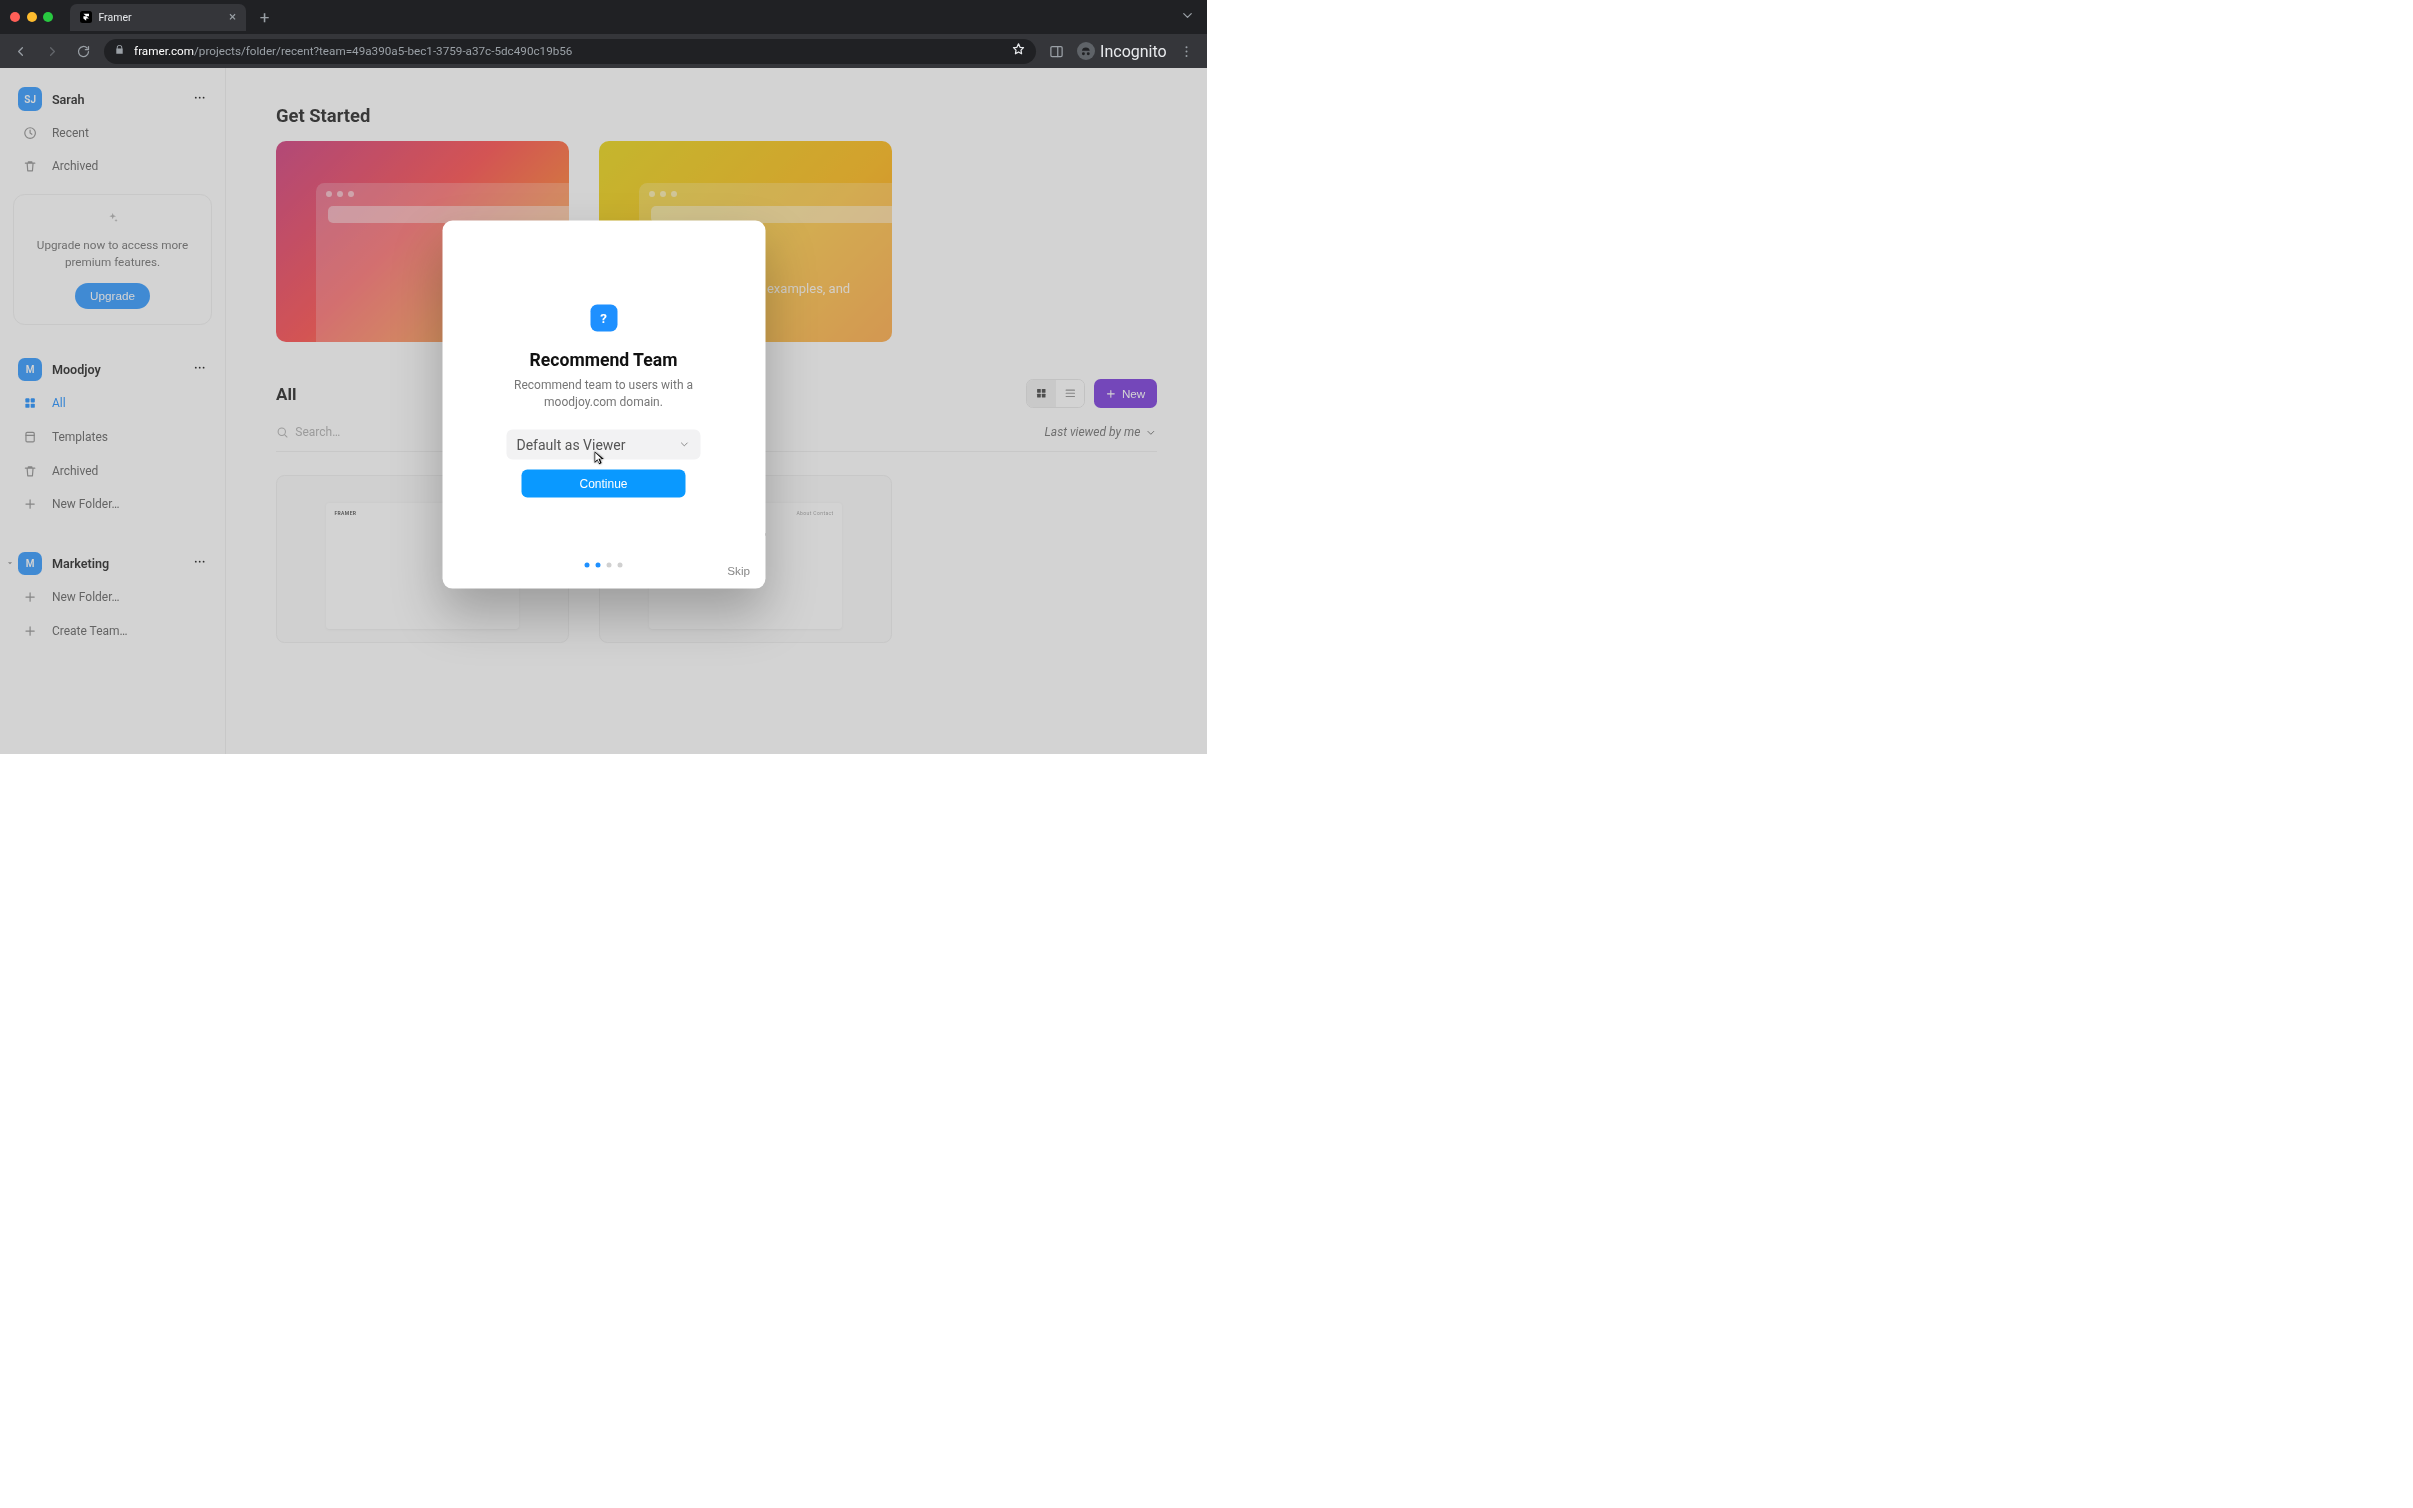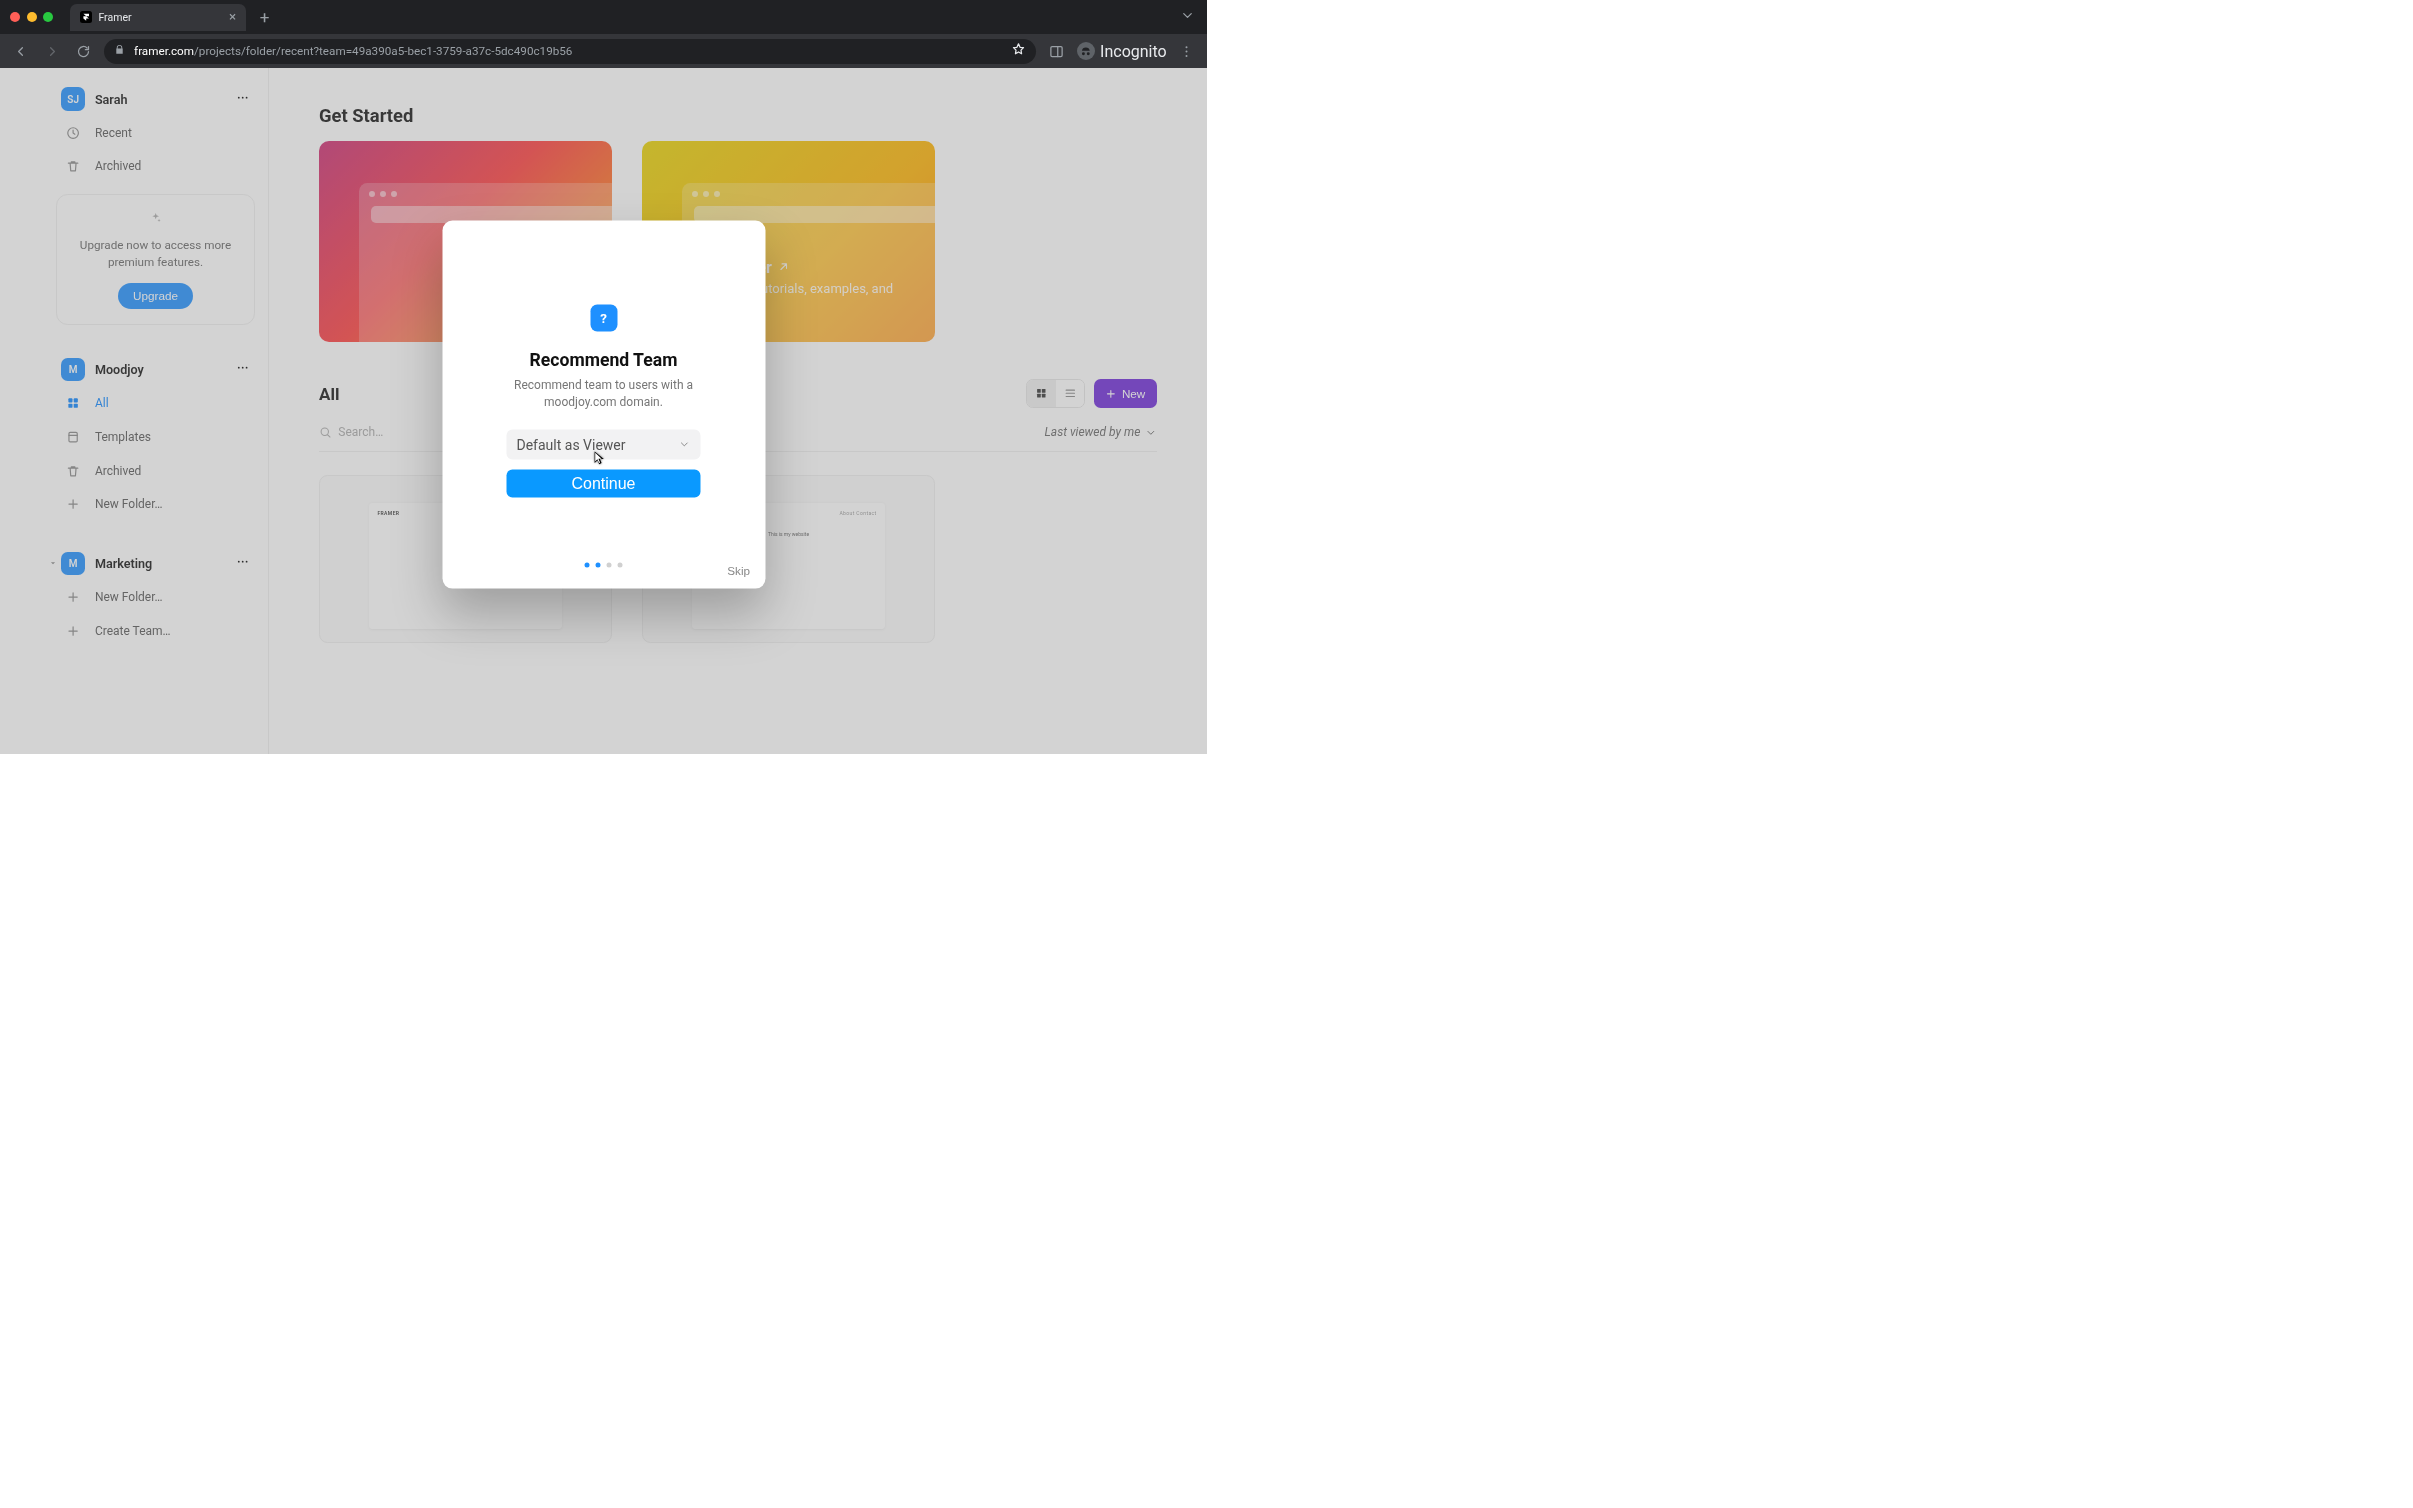--- a/index.html
+++ b/index.html
@@ -28,21 +28,21 @@
   .omnibox .url .host{color:#fff;}
   .omnibox .url .path{color:#9aa0a6;}
   .omnibox .star{margin-left:auto;}
   .toolbar .incog { display:flex; align-items:center; gap:5px; color:#e8eaed; font-size:16px;}
   .incog .incog-icon{ width:18.4px;height:18.4px; border-radius:50%; background:#5f6368; display:flex;align-items:center;justify-content:center;}
   .incog .incog-icon svg{width:11.7px;height:11.7px;fill:#202124;}
   .panel-icon svg, .kebab svg, .star svg, .tabs-dropdown svg{ width:15px;height:15px; fill:#9aa0a6;}
 
   
   .app { position:relative; display:flex; height:calc(754px - 67px); background:#fff; }
-  .sidebar { width:226px; border-right:0.8px solid #eee; padding:15px 13.4px; display:flex; flex-direction:column; gap:5px; color:#333; font-size:12px;margin-left:43px;}
+  .sidebar { width:226px; border-right:0.8px solid #eee; padding:15px 13.4px; display:flex; flex-direction:column; gap:5px; color:#333; font-size:12px;}
   .sb-block{display:flex;flex-direction:column;gap:1.7px;}
   .sb-row{ display:flex; align-items:center; gap:10px; height:32px; padding:0 5px; border-radius:6.7px; color:#555;}
   .sb-row.header{ color:#111; font-weight:600; font-size:12.6px;}
   .sb-row .avatar{ width:23.5px;height:23.5px;border-radius:6.7px;background:#1e90ff;color:#fff;display:flex;align-items:center;justify-content:center;font-size:10px;font-weight:600;}
   .sb-row .icon{ width:23.5px; display:flex; align-items:center; justify-content:center; color:#888;}
   .sb-row .icon svg{width:14.2px;height:14.2px;}
   .sb-row .more{ margin-left:auto; color:#888;}
   .sb-row.active{ color:#0a84ff;}
   .sb-row.active .icon{color:#0a84ff;}
   .sb-team-caret{ position:absolute; margin-left:-13.4px; color:#888;}
@@ -89,21 +89,21 @@
   .proj .pmock .pbody{font-size:5px;color:#666;margin-top:15px;}
 
   
   .scrim{position:absolute;inset:0;background:rgba(130,130,130,.35);}
   .modal{ position:absolute; width:323px; left:50%; top:50%; transform:translate(-50%,-52%); background:#fff; border-radius:10px; box-shadow:0 25px 50px rgba(0,0,0,.25); padding:84px 23.5px 17px; display:flex; flex-direction:column; align-items:center;}
   .modal .q{ width:27px;height:27px;border-radius:6.7px;background:#1e90ff;color:#fff;font-weight:700;display:flex;align-items:center;justify-content:center;font-size:13.4px;margin-bottom:18.4px;}
   .modal h3{font-size:17.6px;font-weight:700;color:#111;margin-bottom:6.7px;}
   .modal p{color:#777;font-size:12px;line-height:1.45;text-align:center;margin-bottom:18.4px;max-width:243px;}
   .modal .select{ width:194px;height:30px;background:#f2f2f3;border-radius:5.9px;display:flex;align-items:center;justify-content:space-between;padding:0 10px;color:#555;font-size:14px;margin-bottom:10px;}
   .modal .select svg{width:11.7px;height:11.7px;color:#888;}
-  .modal .continue{width:194px;height:28.5px;border:none;border-radius:5.9px;background:#0a99ff;color:#fff;font-size:16px;font-weight:500;}
+  .modal .continue{width:164px;height:28.5px;border:none;border-radius:5.9px;background:#0a99ff;color:#fff;font-size:12px;font-weight:500;}
   .modal .dots{display:flex;gap:5.9px;margin-top:65px;margin-bottom:3.4px;}
   .modal .dots span{width:5px;height:5px;border-radius:50%;background:#d0d0d0;}
   .modal .dots span.done{background:#1e90ff;}
   .modal .skip{position:absolute;right:15px;bottom:11.7px;color:#888;font-size:11.7px;background:none;border:none;}
 
   
   .stroke-icon{fill:none;stroke:currentColor;stroke-width:2;stroke-linecap:round;stroke-linejoin:round;}
 
   
   .cursor-pointer{position:absolute; width:11.7px;height:15px;}

